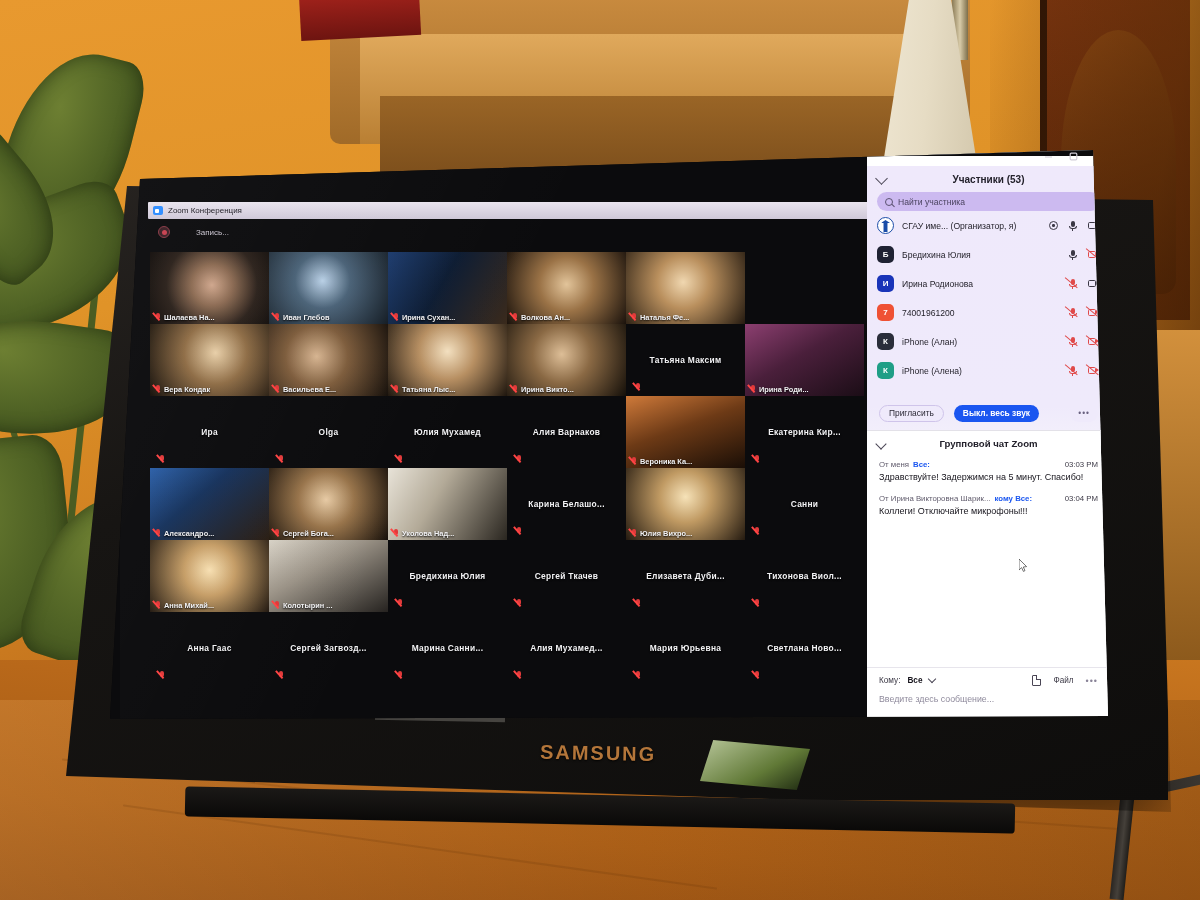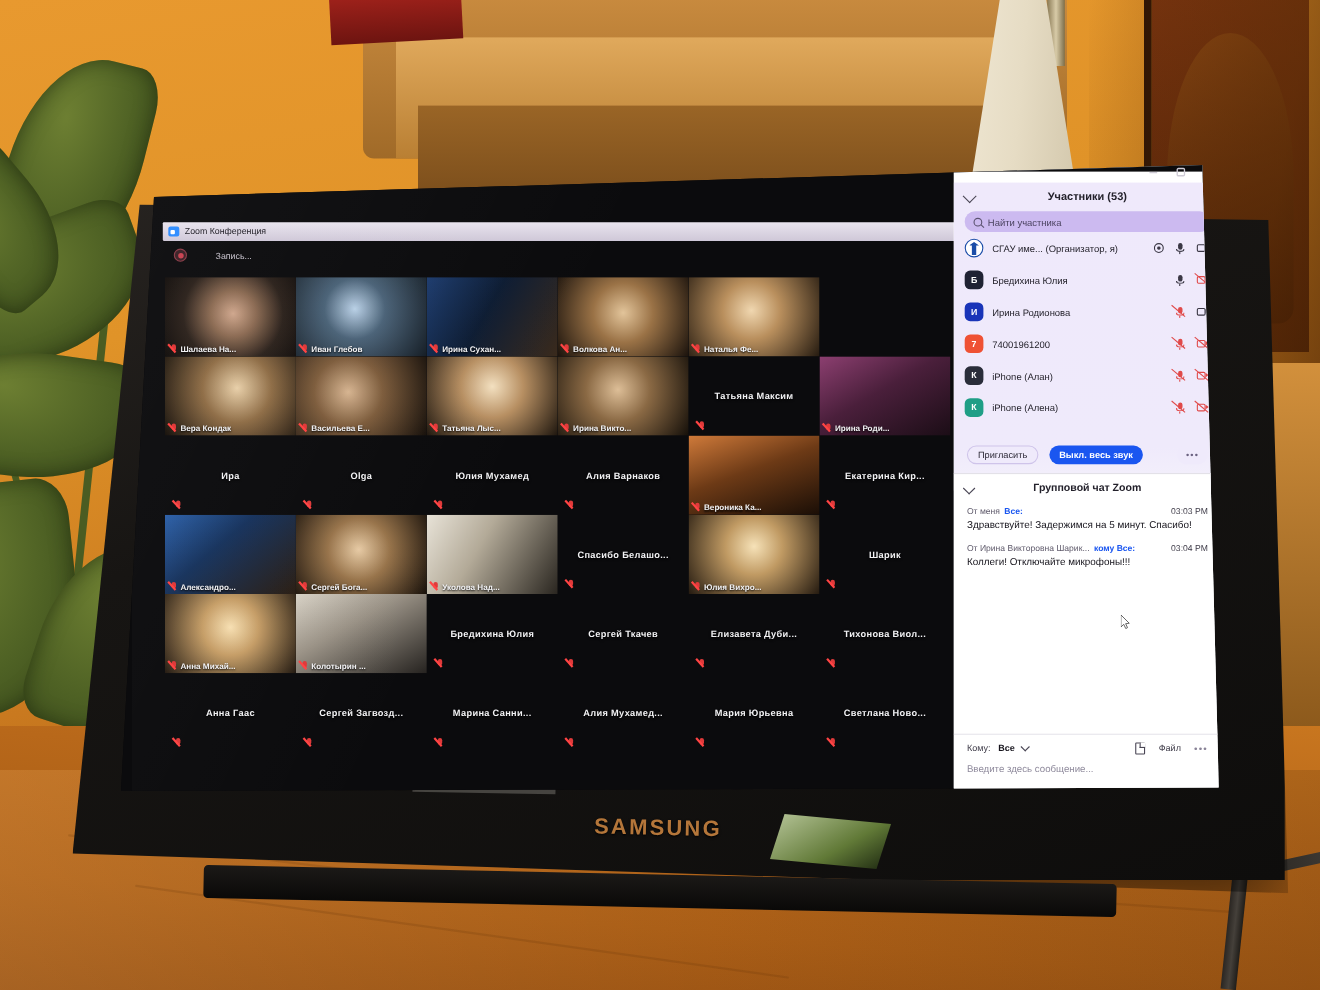--- a/index.html
+++ b/index.html
@@ -591,34 +591,34 @@
             </div>
             <div class="cell">
               <div class="thumb v11"></div>
               <div class="nm">
                 <span class="muted-ic"></span>
                 <span>Уколова Над...</span>
               </div>
             </div>
             <div class="cell namecell">
               <div class="nm center">
-                <span>Спасибо Белашо...</span>
+                <span>Карина Белашо...</span>
               </div>
               <span class="muted-ic mic-below" style="left: 8px; bottom: 4px; position: absolute;"></span>
             </div>
             <div class="cell">
               <div class="thumb v14"></div>
               <div class="nm">
                 <span class="muted-ic"></span>
                 <span>Юлия Вихро...</span>
               </div>
             </div>
             <div class="cell namecell">
               <div class="nm center">
-                <span>Шарик</span>
+                <span>Санни</span>
               </div>
               <span class="muted-ic mic-below" style="left: 8px; bottom: 4px; position: absolute;"></span>
             </div>
           </div>
           <div class="row" style="top: 288px;">
             <div class="cell">
               <div class="thumb v18"></div>
               <div class="nm">
                 <span class="muted-ic"></span>
                 <span>Анна Михай...</span>

